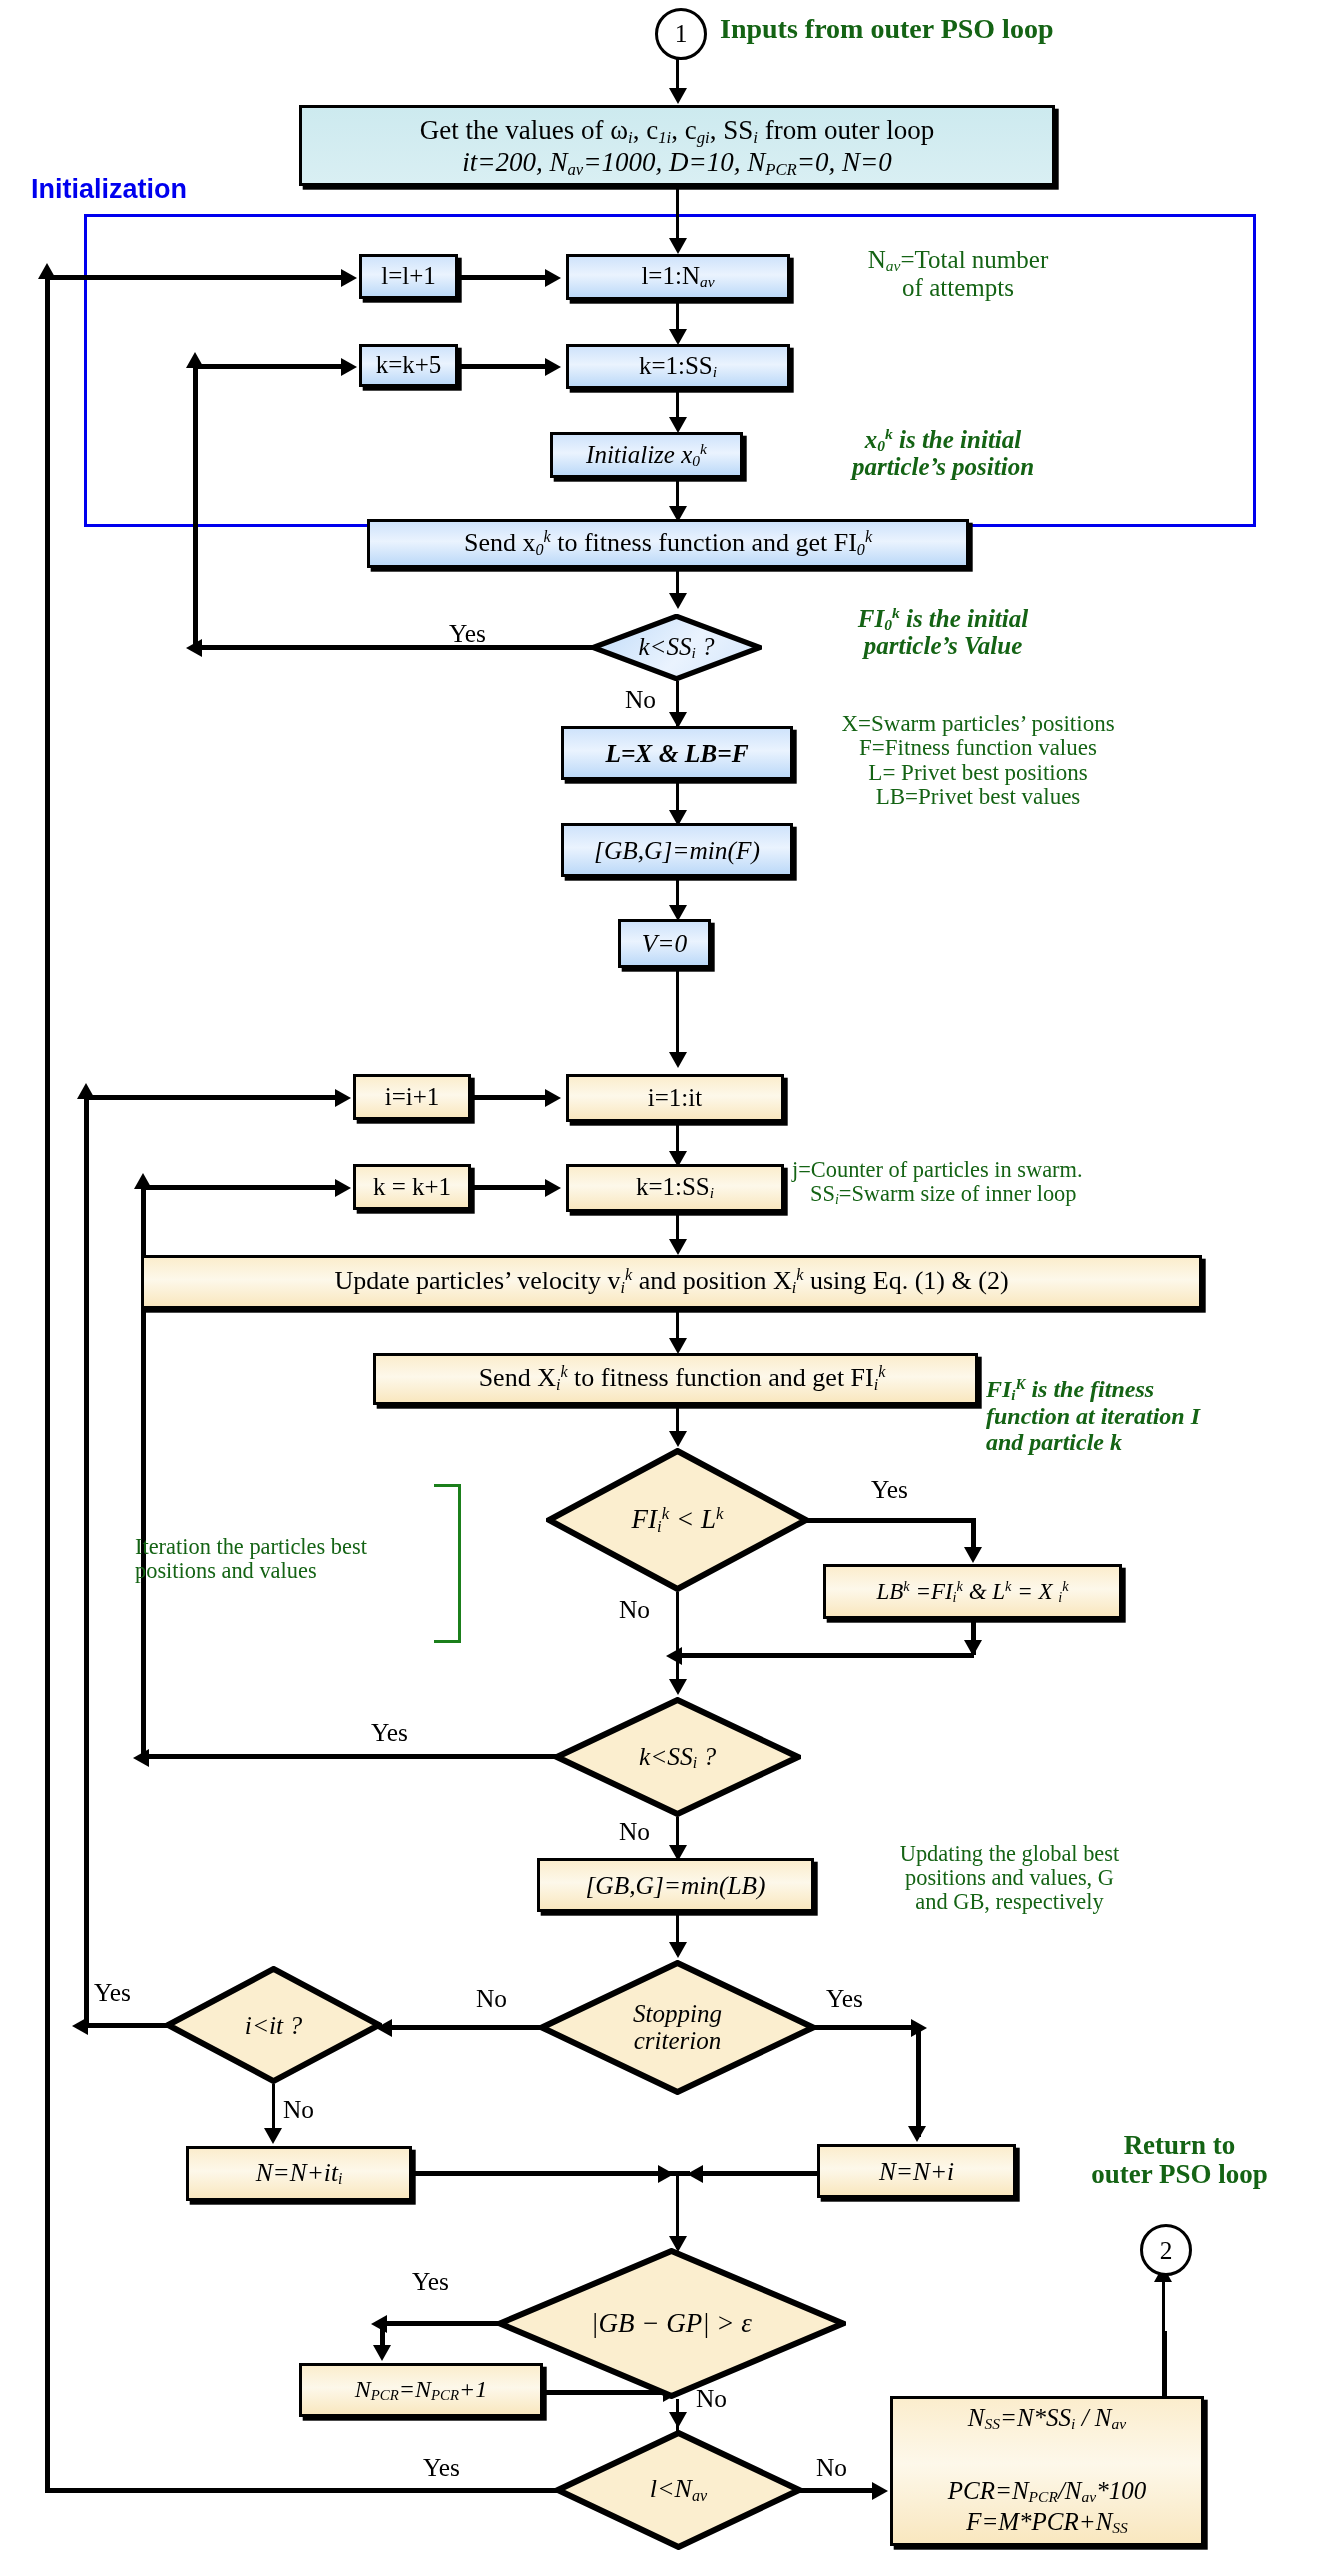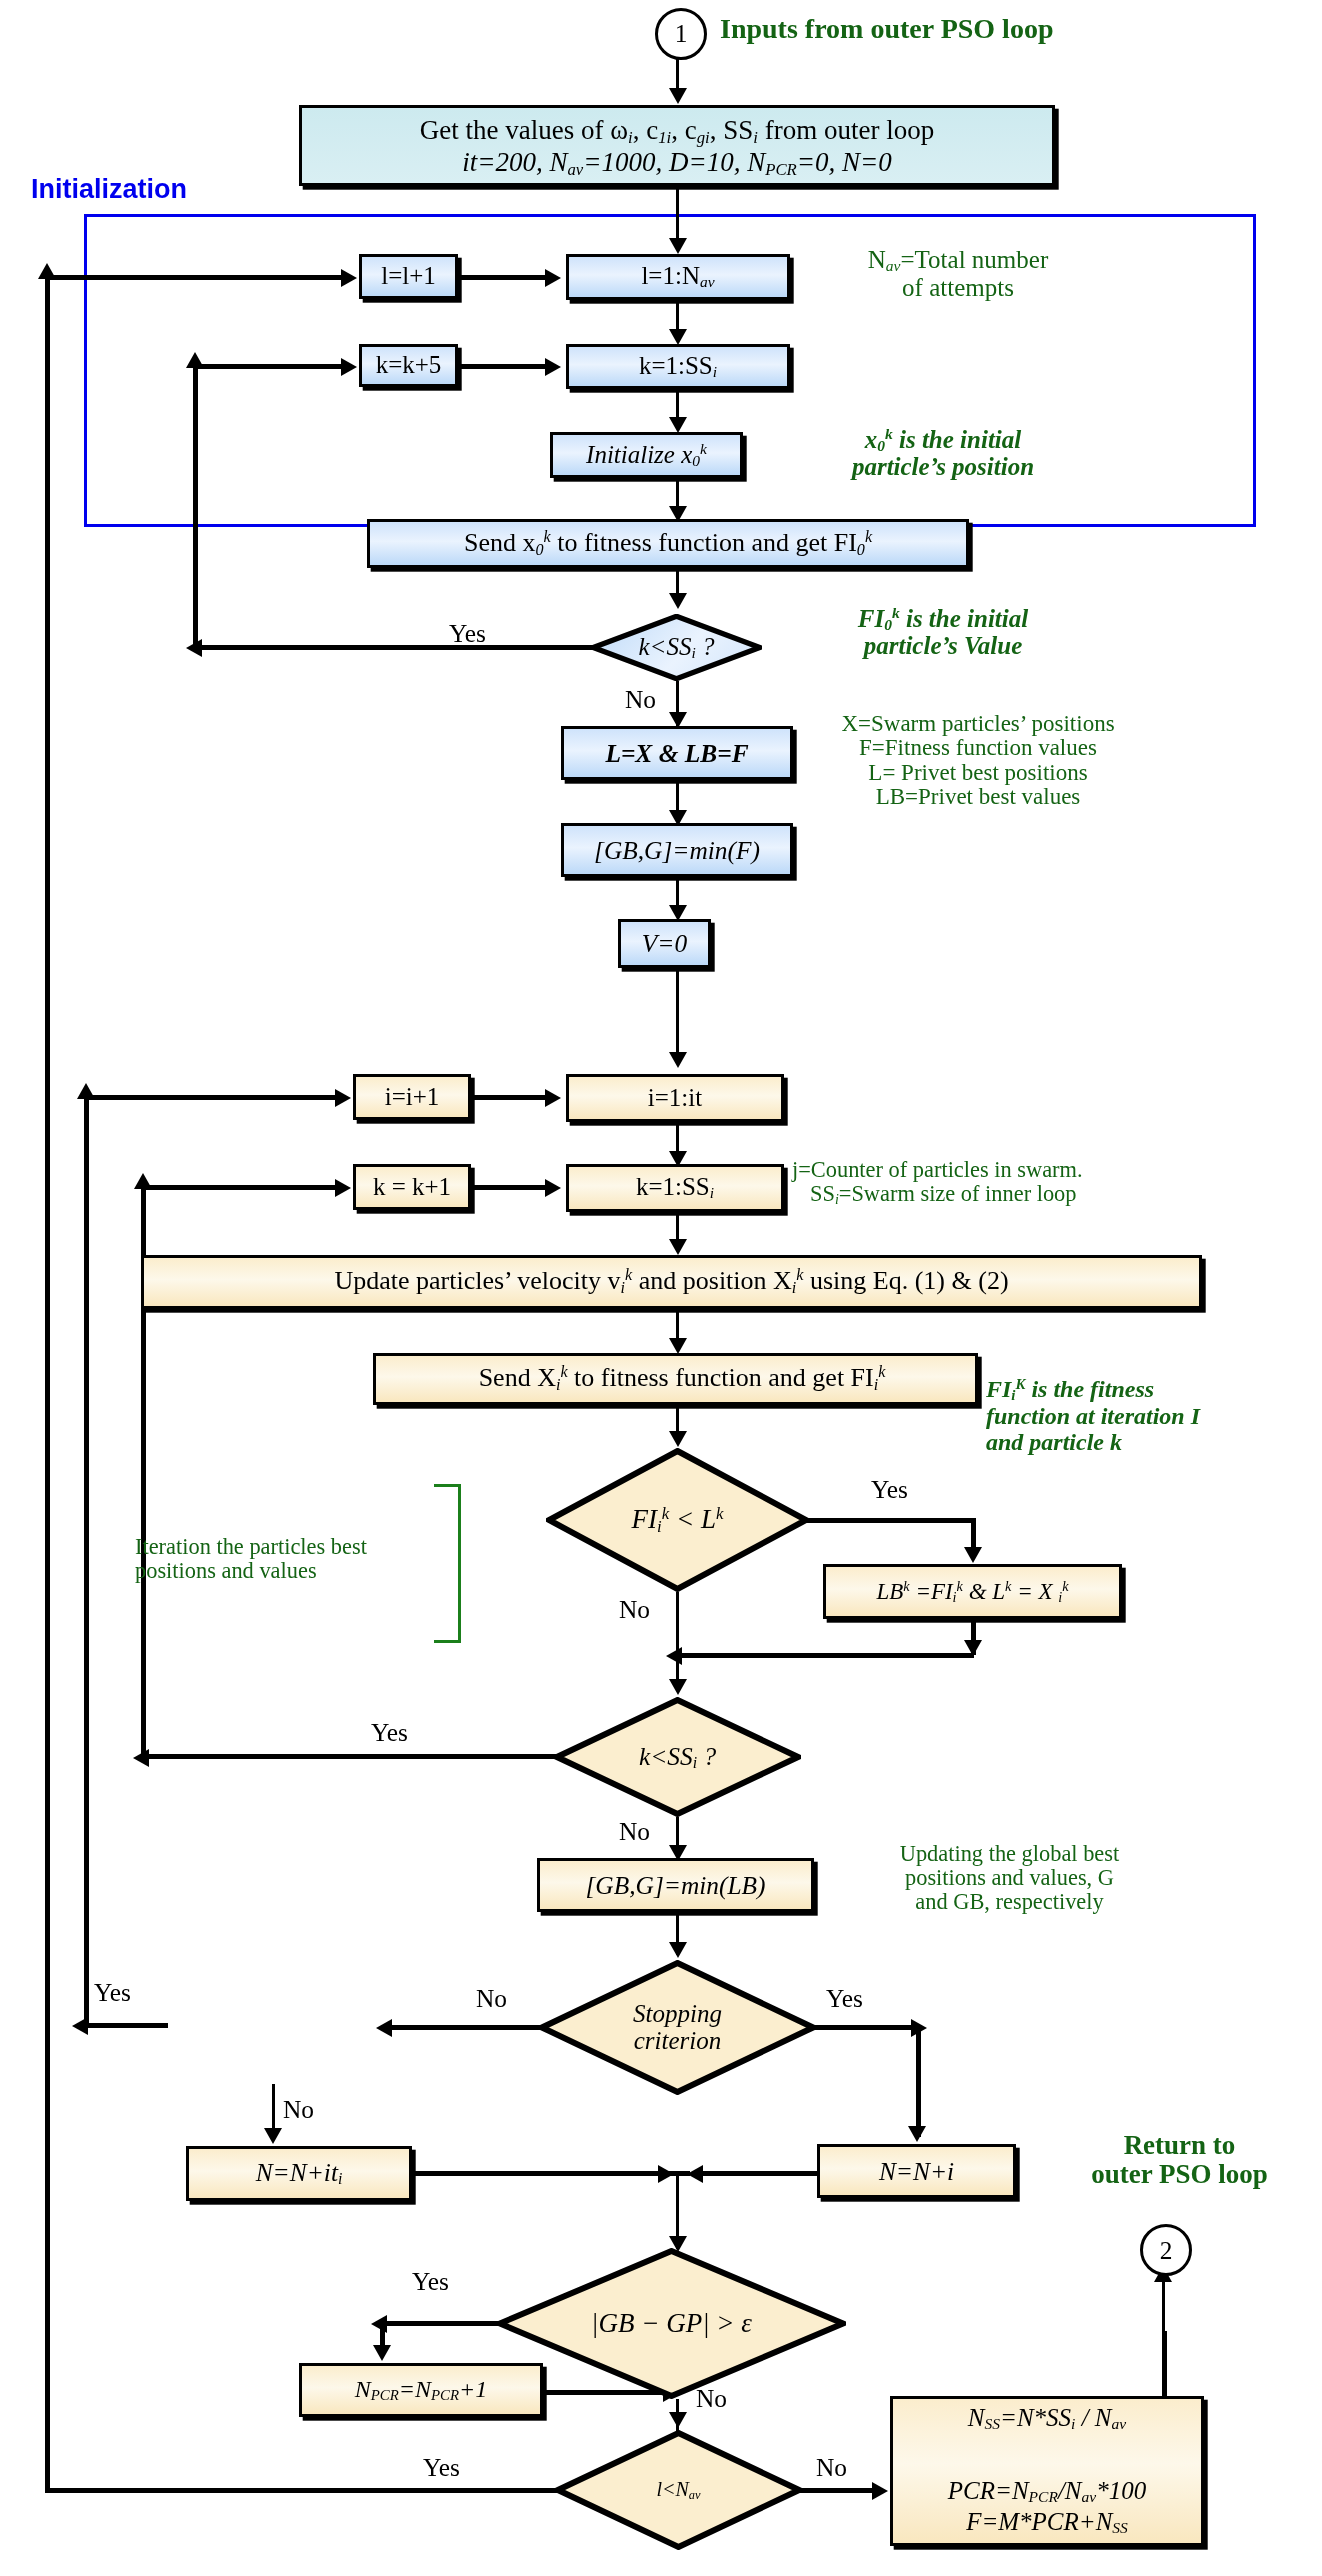--- a/index.html
+++ b/index.html
@@ -294,20 +294,28 @@
     <div class="lbl" style="font-size:25px;font-style:italic;flex-direction:column;">
       <div>Stopping</div>
       <div>criterion</div>
     </div>
   </div>
 
   <div class="lab" style="left:476px;top:1984px;font-size:25.4px;">No</div>
   <div class="ln lnh" style="left:383px;top:2025px;width:160px;"></div>
   <div class="arw left" style="left:376px;top:2019px;"></div>
 
+  <div class="dia tan" style="left:165px;top:1966px;width:217px;height:118px;">
+    <svg style="position:absolute;inset:0;width:100%;height:100%;" viewBox="0 0 290 158" preserveAspectRatio="none">
+      <polygon points="145,4 286,79 145,154 4,79" fill="#fbeecf" stroke="#000" stroke-width="8"></polygon>
+    </svg>
+    <div class="lbl" style="font-size:25.4px;font-style:italic;">
+        <span>i&lt;it ?</span>
+      </div>
+  </div>
 
   <div class="lab" style="left:94px;top:1978px;font-size:25.4px;">Yes</div>
   <div class="ln lnh" style="left:84px;top:2023px;width:84px;"></div>
   <div class="arw left" style="left:72px;top:2017px;"></div>
   <div class="ln lnv" style="left:84px;top:1095px;height:931px;"></div>
   <div class="arw up" style="left:77px;top:1083px;"></div>
 
   <div class="lab" style="left:283px;top:2095px;font-size:25.4px;">No</div>
   <div class="ln lnv thin" style="left:272px;top:2084px;width:3px;height:55px;"></div>
   <div class="arw down" style="left:264px;top:2128px;"></div>
@@ -362,21 +370,21 @@
   <div class="arw right" style="left:663px;top:2384px;"></div>
 
   <div class="lab" style="left:696px;top:2384px;font-size:25.4px;">No</div>
   <div class="ln lnv thin" style="left:676px;top:2399px;width:3px;height:36px;"></div>
   <div class="arw down" style="left:669px;top:2412px;"></div>
 
   <div class="dia tan" style="left:555px;top:2430px;width:247px;height:120px;">
     <svg style="position:absolute;inset:0;width:100%;height:100%;" viewBox="0 0 330 160" preserveAspectRatio="none">
       <polygon points="165,4 326,80 165,156 4,80" fill="#fbeecf" stroke="#000" stroke-width="8"></polygon>
     </svg>
-    <div class="lbl" style="font-size:20px;font-style:italic;justify-content:center;">
+    <div class="lbl" style="font-size:26px;font-style:italic;justify-content:center;">
         <span>l&lt;N<sub>av</sub></span>
       </div>
   </div>
   <div class="lab" style="left:423px;top:2453px;font-size:25.4px;">Yes</div>
   <div class="ln lnh" style="left:45px;top:2488px;width:513px;"></div>
   <div class="ln lnv" style="left:45px;top:275px;height:2216px;"></div>
   <div class="arw up" style="left:38px;top:263px;"></div>
 
   <div class="lab" style="left:816px;top:2453px;font-size:25.4px;">No</div>
   <div class="ln lnh" style="left:799px;top:2488px;width:82px;"></div>

